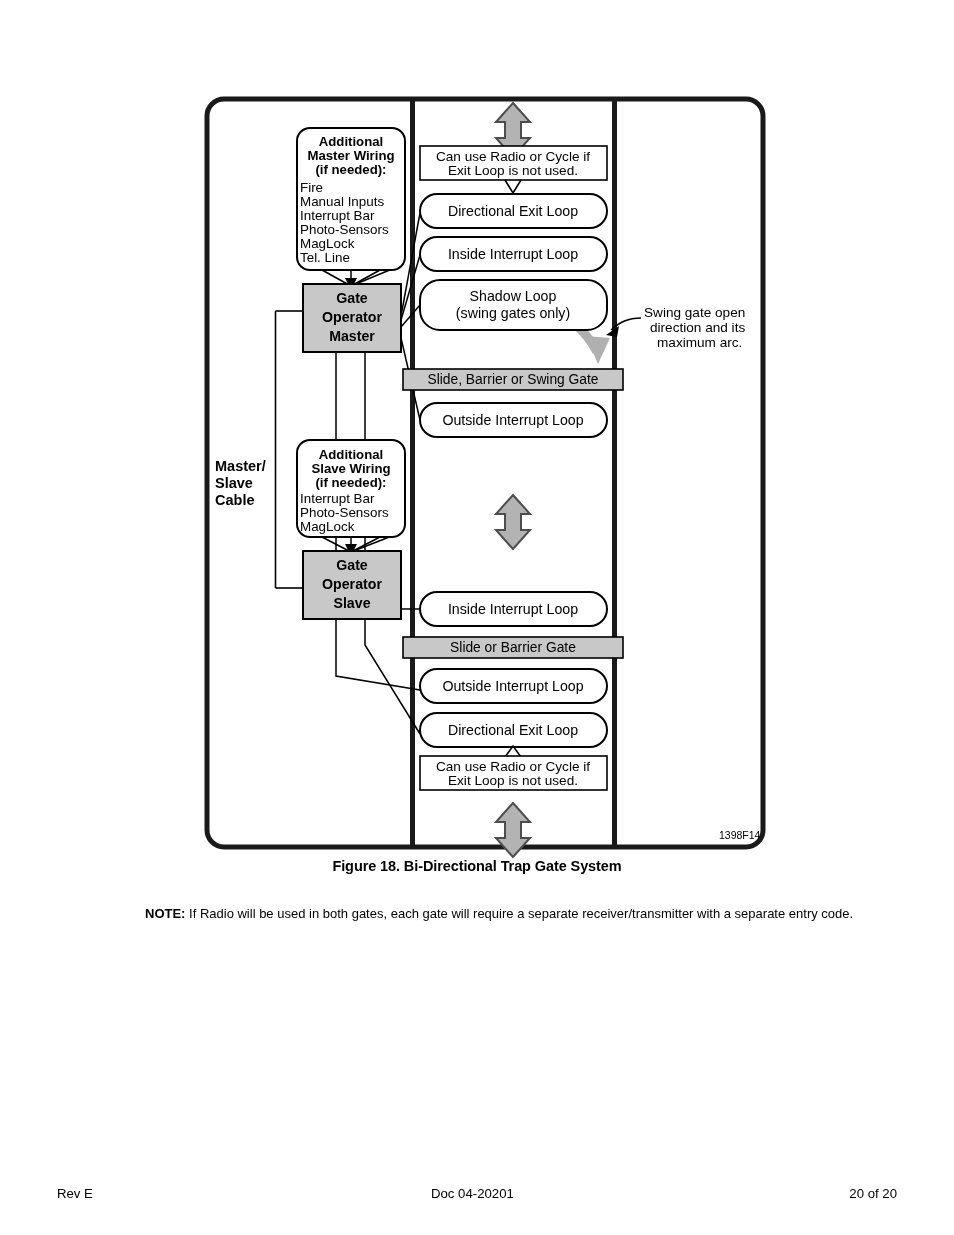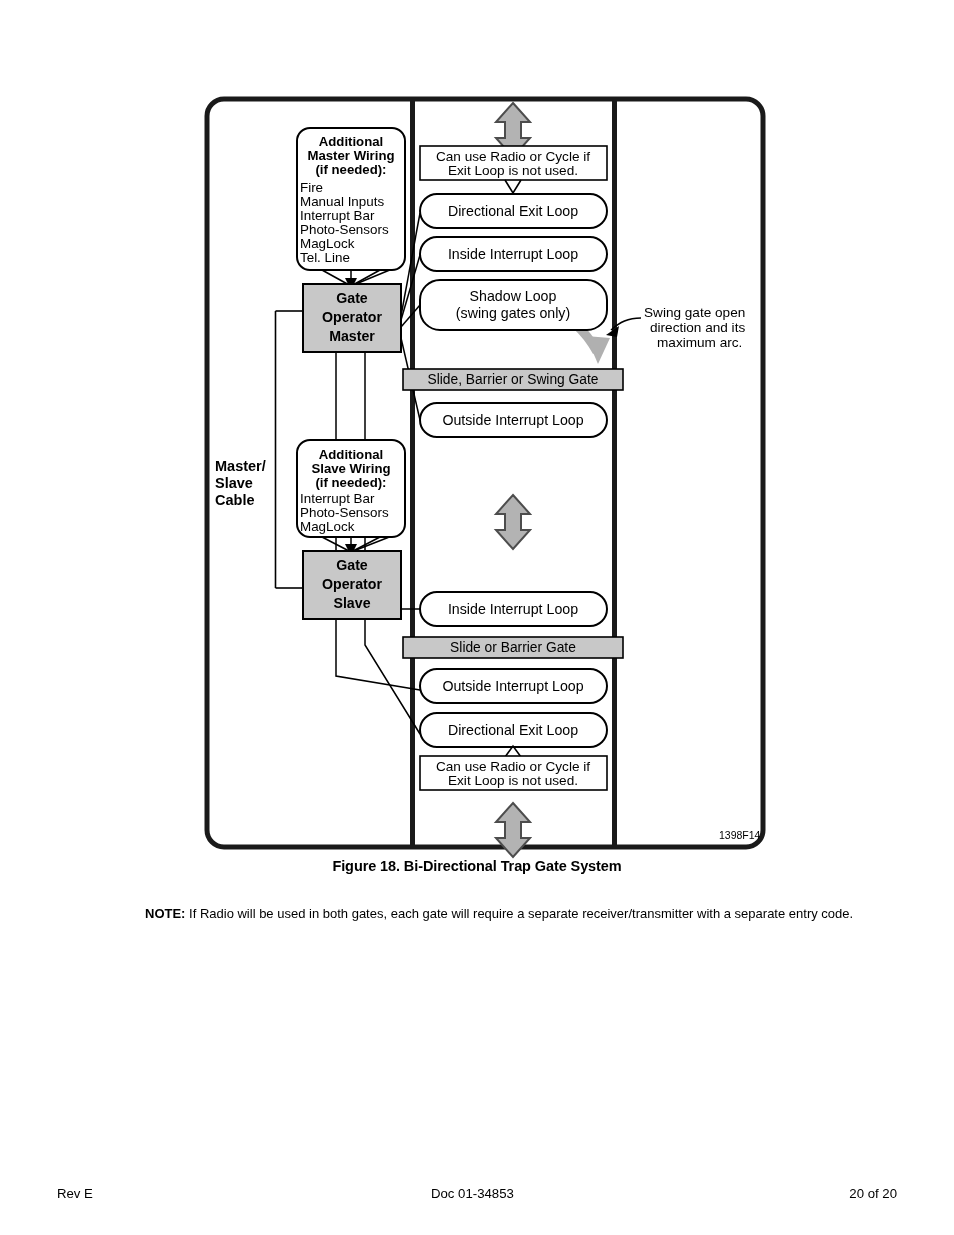--- a/index.html
+++ b/index.html
@@ -203,15 +203,15 @@
 </div>
 
 <div id="caption">
   <div>Figure 18.  Bi-Directional Trap Gate System</div>
 </div>
 
 <div id="note-block"><span class="note-label">NOTE:</span><span>  If Radio will be used in both gates, each gate will require a separate receiver/transmitter with a separate entry code.</span></div>
 
 <div id="footer">
   <span class="f-left">Rev E</span>
-  <span class="f-center">Doc 01-34853</span>
+  <span class="f-center">Doc 04-20201</span>
   <span class="f-right">20 of 20</span>
 </div>
 
 </body></html>

